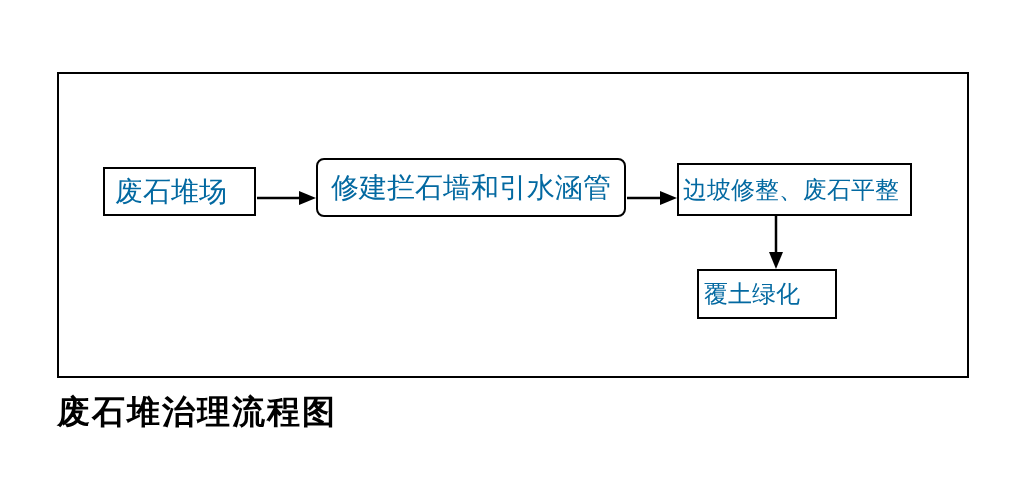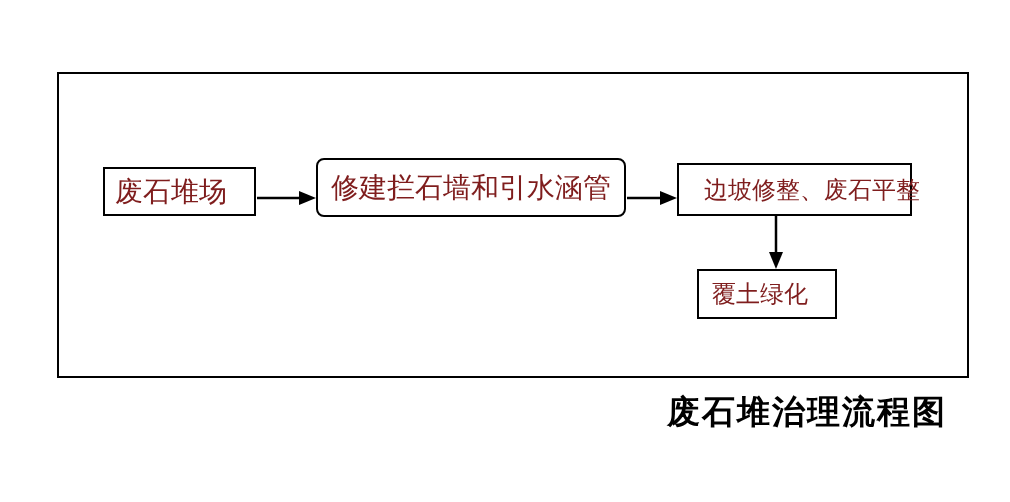--- a/index.html
+++ b/index.html
@@ -26,21 +26,21 @@
     background: #ffffff;
   }
   .node {
     position: absolute;
     border: 2px solid #000000;
     background: #ffffff;
     display: flex;
     align-items: center;
     box-sizing: border-box;
     white-space: nowrap;
-    color: #7f1d1d;
+    color: #0369a1;
   }
   .node-1 {
     left: 103px;
     top: 167px;
     width: 153px;
     height: 49px;
     font-size: 28px;
     padding-left: 10px;
   }
   .node-2 {
@@ -51,44 +51,44 @@
     font-size: 28px;
     padding-left: 13px;
     border-radius: 8px;
   }
   .node-3 {
     left: 677px;
     top: 163px;
     width: 235px;
     height: 53px;
     font-size: 24px;
-    padding-left: 25px;
+    padding-left: 4px;
   }
   .node-4 {
     left: 697px;
     top: 269px;
     width: 140px;
     height: 50px;
     font-size: 24px;
-    padding-left: 13px;
+    padding-left: 5px;
   }
   .arrow-layer {
     position: absolute;
     left: 0;
     top: 0;
     width: 1010px;
     height: 502px;
     pointer-events: none;
   }
   .caption {
     position: absolute;
     left: 57px;
     top: 390px;
     width: 890px;
-    text-align: right;
+    text-align: left;
     font-size: 33px;
     font-weight: bold;
     letter-spacing: 2px;
     color: #000000;
   }
 </style>
 </head>
 <body>
 
 <div class="canvas">

